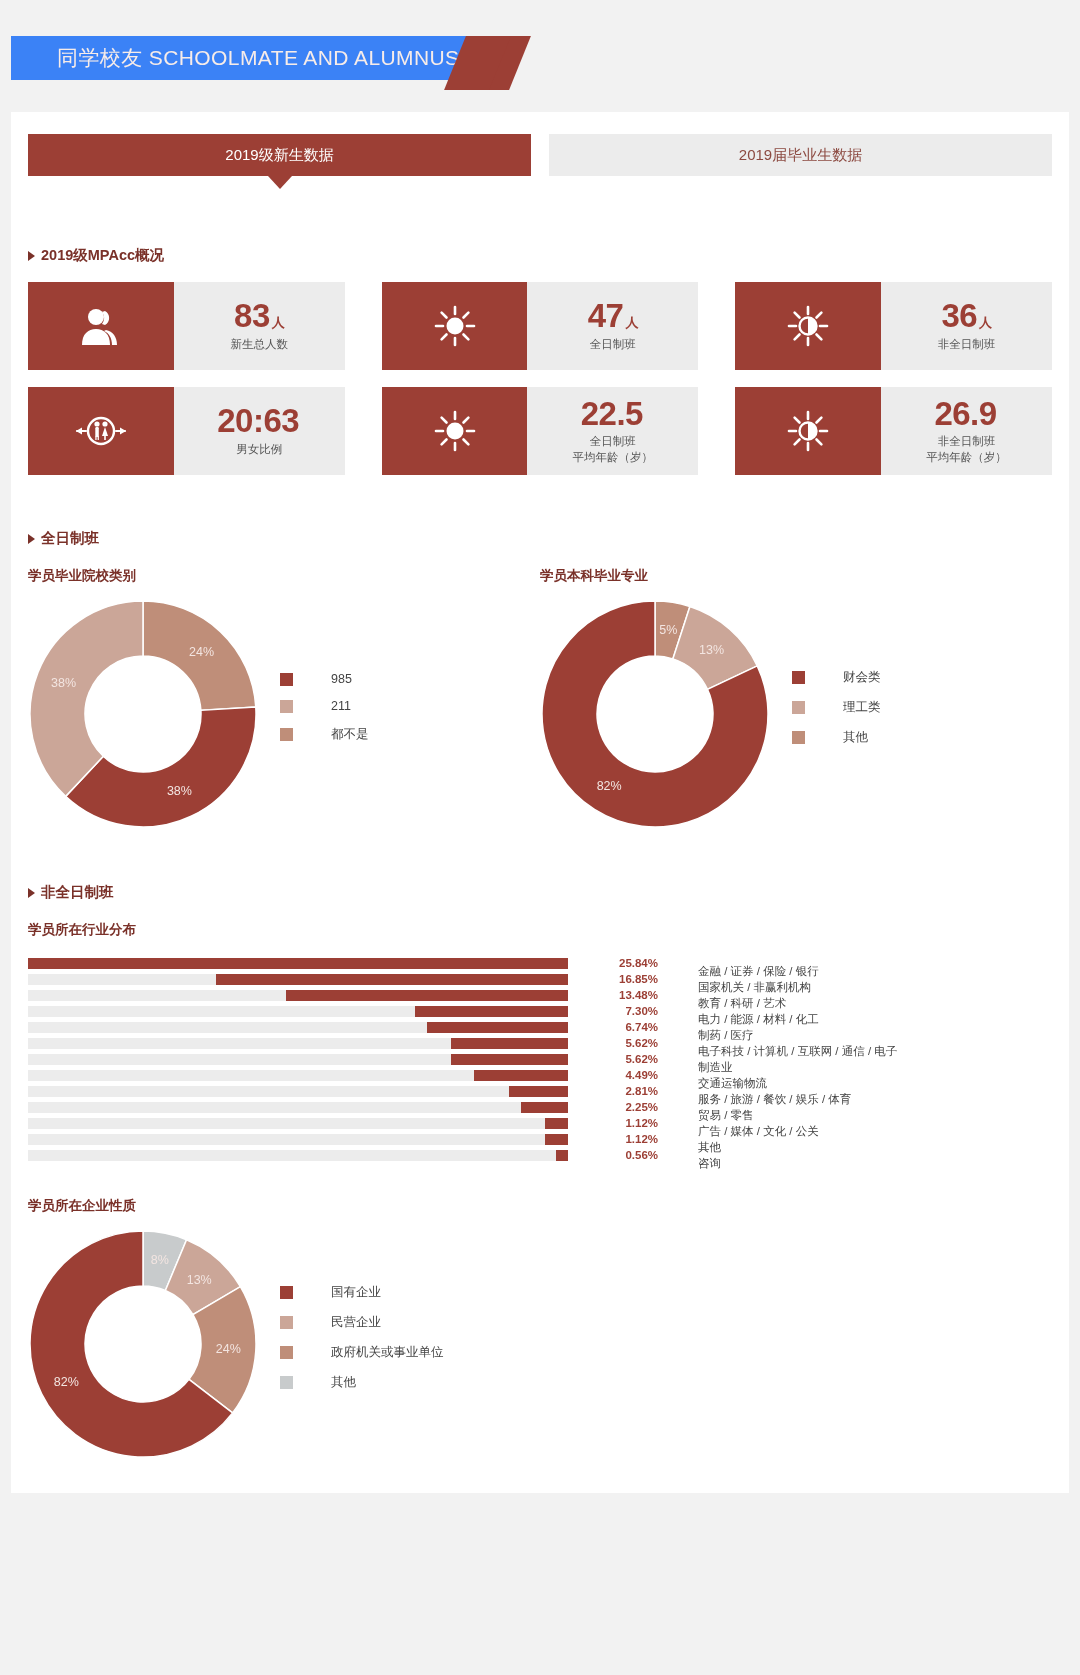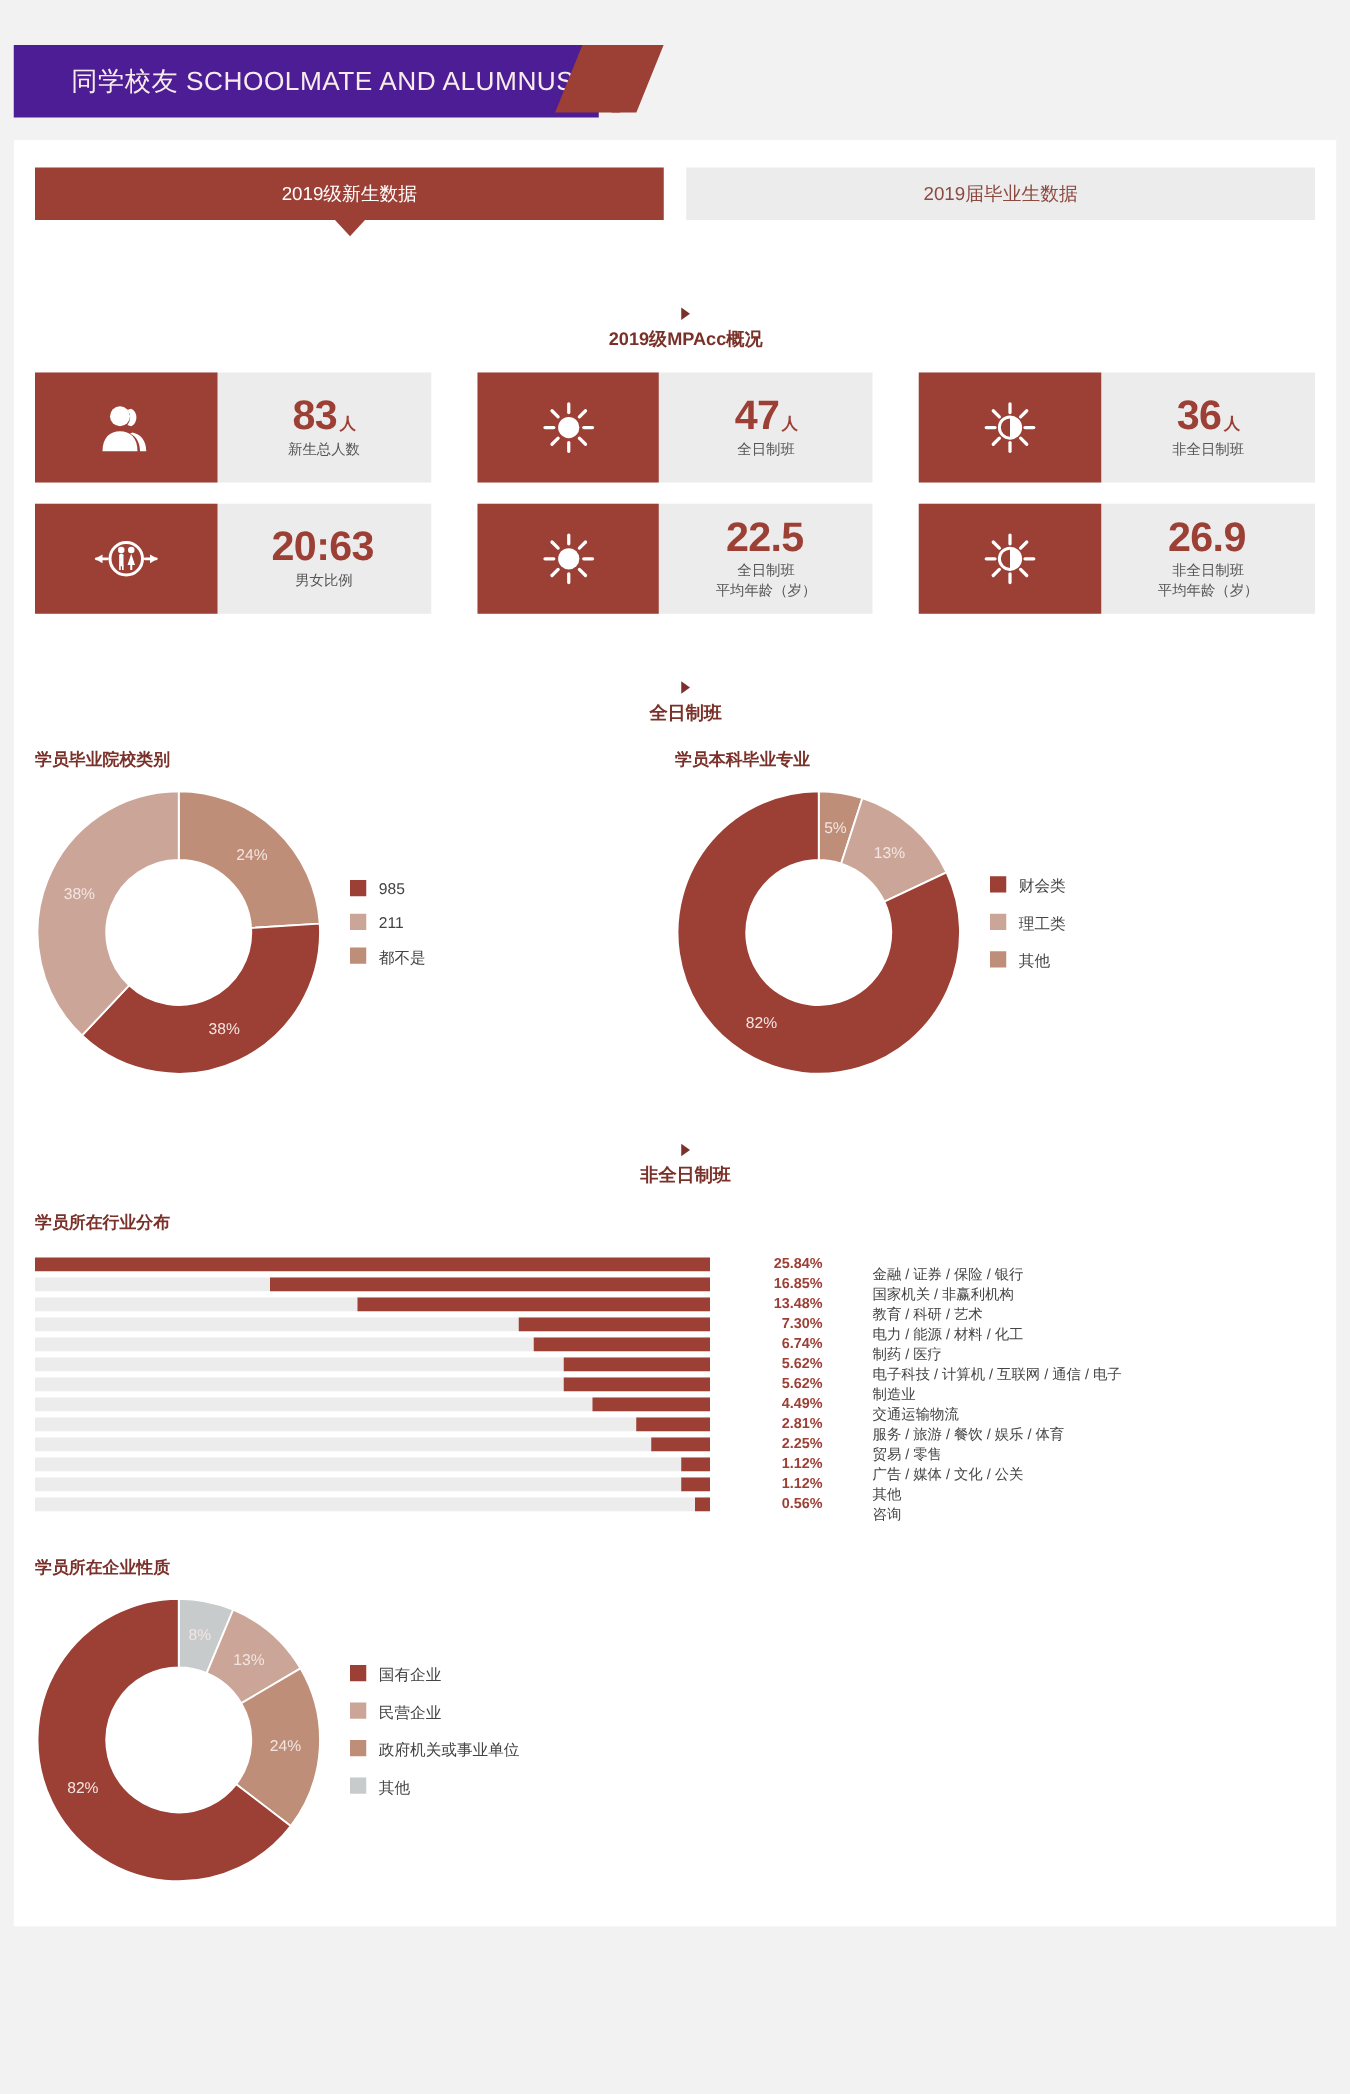--- a/index.html
+++ b/index.html
@@ -9,22 +9,22 @@
     background: #f2f2f2;
     color: #3f3f3f;
     -webkit-font-smoothing: antialiased;
   }
   .page { width: 1080px; min-height: 1675px; background: #f2f2f2; position: relative; }
 
   
   .banner-wrap { position: relative; height: 112px; }
   .banner {
     position: absolute; left: 11px; top: 36px;
-    height: 58px; width: 468px;
-    background: #4c1d95;
+    height: 44px; width: 468px;
+    background: #3b82f6;
     display: flex; align-items: center;
   }
   .banner-title {
     color: #f7ece9; font-size: 21px; letter-spacing: .4px;
     padding-left: 46px; white-space: nowrap; font-weight: 400;
   }
   .banner-slant {
     position: absolute; left: 455px; top: 36px;
     width: 52px; height: 54px; background: #9c3f35;
     transform: skewX(-22deg);
@@ -49,21 +49,21 @@
     content: ""; position: absolute; bottom: -13px; left: 50%; margin-left: -12px;
     border-left: 12px solid transparent; border-right: 12px solid transparent;
     border-top: 13px solid #9c3f35;
   }
   .tab.inactive { background: #ececec; color: #8c4a41; }
 
   
   .section-head {
     display: flex; align-items: center; gap: 6px;
     font-size: 14.5px; font-weight: bold; color: #7a3129;
-    padding: 0 0 0 17px; margin-top: 54px; flex-direction: column;
+    padding: 0 0 0 17px; margin-top: 54px;
   }
   .section-head .tri {
     width: 0; height: 0;
     border-top: 5px solid transparent; border-bottom: 5px solid transparent;
     border-left: 7px solid #7a3129; display: inline-block;
   }
   .sub-title {
     font-size: 13.5px; font-weight: bold; color: #7a3129;
     padding-left: 17px; margin-top: 19px; font-family: Liberation Serif, serif;
   }
@@ -94,21 +94,21 @@
   .charts-row { display: flex; padding: 0 17px; }
   .chart-block { flex: 1; }
   .donut-area { display: flex; align-items: center; margin-top: 14px; }
   .donut { position: relative; }
   .donut svg { display: block; }
   .donut-label {
     position: absolute; color: #f3e5e1; font-size: 12.5px;
     transform: translate(-50%, -50%); white-space: nowrap;
   }
   .legend { margin-left: 22px; }
-  .legend-item { display: flex; align-items: flex-start; margin-bottom: 13px; font-size: 12.5px; color: #444; }
+  .legend-item { display: flex; align-items: center; margin-bottom: 13px; font-size: 12.5px; color: #444; gap: 28px; }
   .legend-swatch { width: 13px; height: 13px; margin-right: 10px; display: inline-block; }
 
   
   .barchart { padding: 0 17px; margin-top: 16px; }
   .bar-row { display: flex; align-items: center; height: 16px; margin-bottom: 0; gap: 20px; }
   .bar-track {
     width: 540px; height: 11px; background: #ececec;
     display: flex; justify-content: flex-end;
   }
   .bar-fill { height: 11px; background: #9c3f35; }

